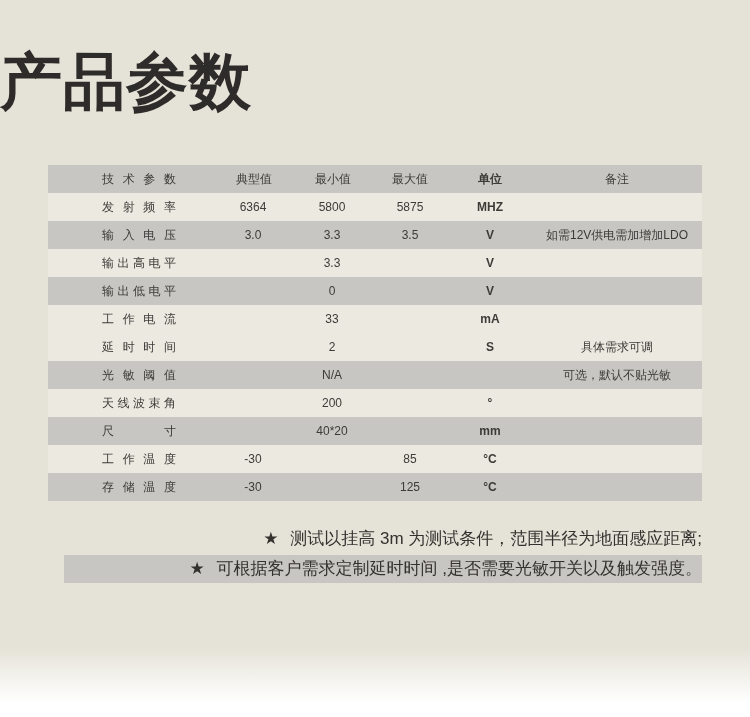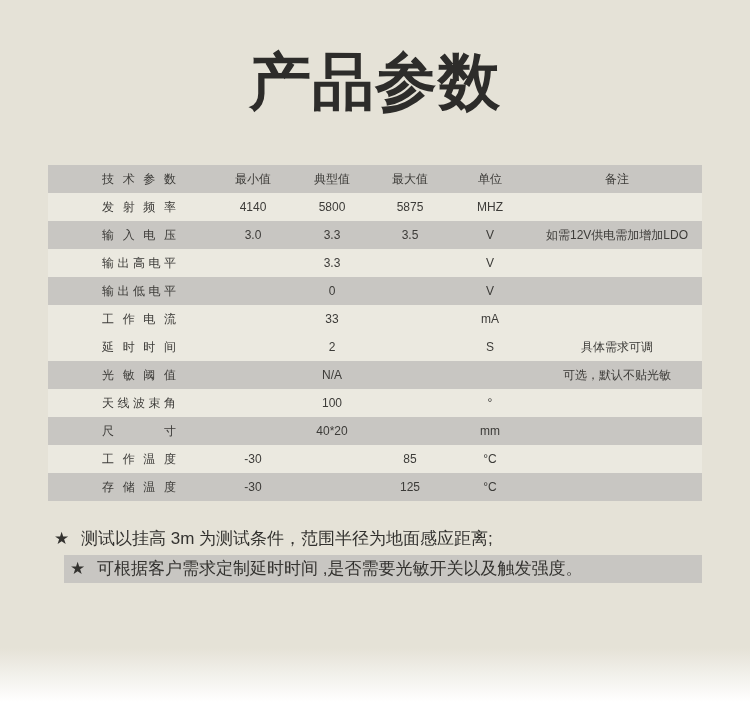--- a/index.html
+++ b/index.html
@@ -13,21 +13,20 @@
     width: 750px; height: 717px;
     overflow: hidden;
     background: linear-gradient(to bottom, #e5e2d7 0px, #e5e2d7 648px, #ffffff 702px, #ffffff 717px);
     color: #3c3b38;
   }
   .title {
     margin: 0;
     padding-top: 46px;
     height: 72px;
     line-height: 72px;
-    text-align: center;
     font-size: 62px;
     font-weight: bold;
     letter-spacing: 1px;
     color: #2d2c2a;
   }
   .spec-table {
     margin: 47px 0 0 48px;
     width: 654px;
   }
   .trow {
@@ -38,32 +37,33 @@
     align-items: center;
     padding-left: 48px;
   }
   .header-row, .row-gray { background: #c8c6c2; }
   .row-light { background: #ebe9e0; }
   .cell { text-align: center; white-space: nowrap; overflow: hidden; }
   .c0 { flex: 0 0 118px; text-align: left; padding-left: 6px; box-sizing: border-box; }
   .c1 { flex: 0 0 78px; }
   .c2 { flex: 0 0 80px; }
   .c3 { flex: 0 0 76px; }
-  .c4 { flex: 0 0 84px; }
+  .c4 { flex: 0 0 84px; font-weight: bold; }
   .c5 { flex: 1 1 auto; }
   .plabel {
     display: inline-block;
     width: 74px;
     text-align: justify;
     text-align-last: justify;
     vertical-align: middle;
   }
   .notes {
     margin: 24px 0 0 48px;
     width: 654px;
+    text-align: right;
   }
   .note {
     height: 28px;
     line-height: 28px;
     font-size: 17px;
     padding-left: 6px;
     box-sizing: border-box;
     margin-bottom: 2px;
     color: #33322f;
     white-space: nowrap;
@@ -76,32 +76,32 @@
 
 <div class="page">
 
   <h1 class="title">产品参数</h1>
 
   <div class="spec-table">
     <div class="trow header-row">
       <div class="cell c0">
         <span class="plabel">技术参数</span>
       </div>
+      <div class="cell c2">典型值</div>
       <div class="cell c1">最小值</div>
-      <div class="cell c2">典型值</div>
       <div class="cell c3">最大值</div>
       <div class="cell c4">单位</div>
       <div class="cell c5">备注</div>
     </div>
     <div id="tbody">
         <div class="trow row-light">
     <div class="cell c0">
       <span class="plabel">发射频率</span>
     </div>
-    <div class="cell c1">4140</div>
+    <div class="cell c1">6364</div>
     <div class="cell c2">5800</div>
     <div class="cell c3">5875</div>
     <div class="cell c4">MHZ</div>
     <div class="cell c5"></div>
   </div>
         <div class="trow row-gray">
     <div class="cell c0">
       <span class="plabel">输入电压</span>
     </div>
     <div class="cell c1">3.0</div>
@@ -158,21 +158,21 @@
     <div class="cell c2">N/A</div>
     <div class="cell c3"></div>
     <div class="cell c4"></div>
     <div class="cell c5">可选，默认不贴光敏</div>
   </div>
         <div class="trow row-light">
     <div class="cell c0">
       <span class="plabel">天线波束角</span>
     </div>
     <div class="cell c1"></div>
-    <div class="cell c2">100</div>
+    <div class="cell c2">200</div>
     <div class="cell c3"></div>
     <div class="cell c4">°</div>
     <div class="cell c5"></div>
   </div>
         <div class="trow row-gray">
     <div class="cell c0">
       <span class="plabel">尺寸</span>
     </div>
     <div class="cell c1"></div>
     <div class="cell c2">40*20</div>

